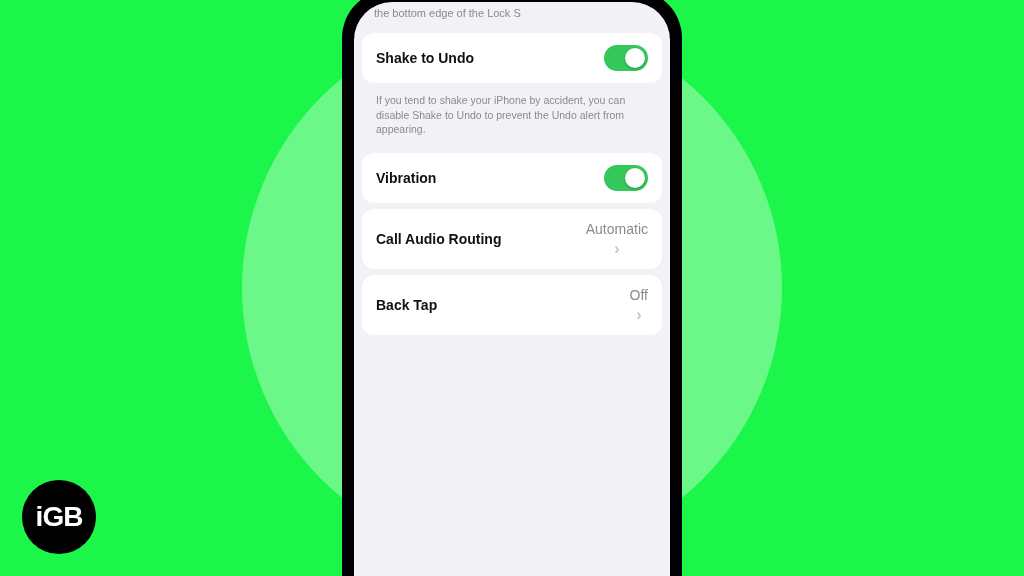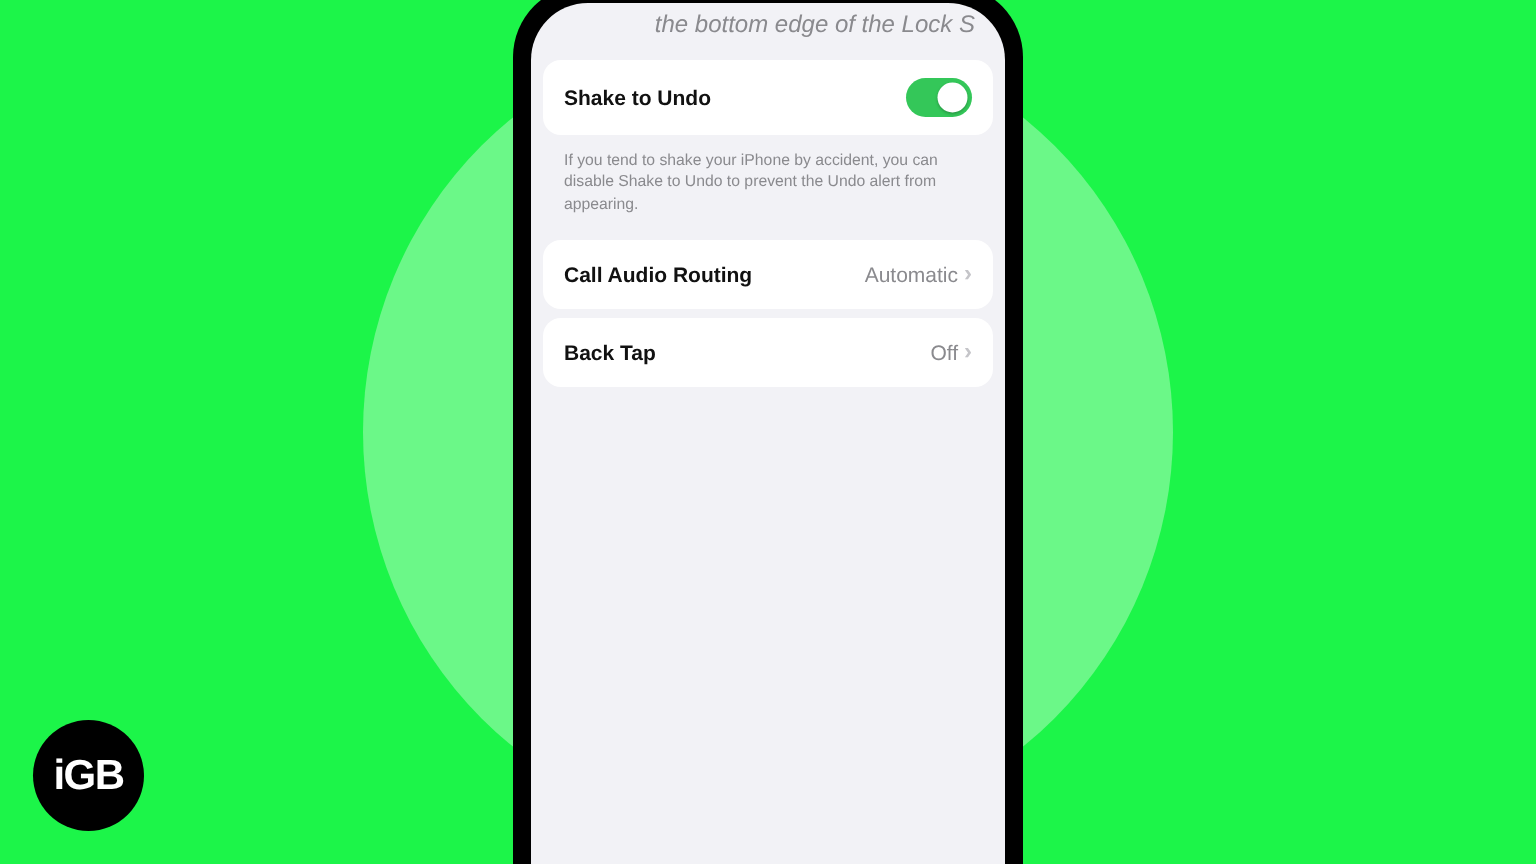--- a/index.html
+++ b/index.html
@@ -44,28 +44,27 @@
     overflow: hidden;
     position: relative;
     padding: 4px 8px 18px 8px;
   }
   .groups {
     display: flex;
     flex-direction: column;
     gap: 6px;
   }
   .truncated-caption {
-    font-size: 16px;
+    font-size: 11px;
     color: #8a8a8e;
     padding: 0 12px 6px 12px;
     line-height: 1.35;
-    text-align: right;
+    text-align: left;
     white-space: nowrap;
     overflow: hidden;
-    font-style: italic;
   }
   .cell {
     background: #ffffff;
     border-radius: 12px;
     padding: 12px 14px;
     display: flex;
     align-items: center;
     justify-content: space-between;
     gap: 12px;
     min-height: 46px;
@@ -77,20 +76,21 @@
     font-size: 14px;
     color: #111;
     font-weight: 700;
   }
   .cell-value {
     display: flex;
     align-items: center;
     gap: 4px;
     color: #8a8a8e;
     font-size: 14px;
+    flex-direction: column;
   }
   .caption {
     font-size: 10.5px;
     color: #8a8a8e;
     padding: 4px 14px 10px 14px;
     line-height: 1.4;
   }
   
   .switch {
     width: 44px;
@@ -148,20 +148,24 @@
       <div class="groups">
 
         <div class="truncated-caption">the bottom edge of the Lock S</div>
 
         <div class="cell">
           <span class="cell-label">Shake to Undo</span>
           <span class="switch"></span>
         </div>
         <div class="caption">If you tend to shake your iPhone by accident, you can disable Shake to Undo to prevent the Undo alert from appearing.</div>
 
+        <div class="cell">
+          <span class="cell-label">Vibration</span>
+          <span class="switch"></span>
+        </div>
 
 
         <div class="cell">
           <span class="cell-label">Call Audio Routing</span>
           <span class="cell-value">
             <span>Automatic</span>
             <span class="chevron">›</span>
           </span>
         </div>
 

